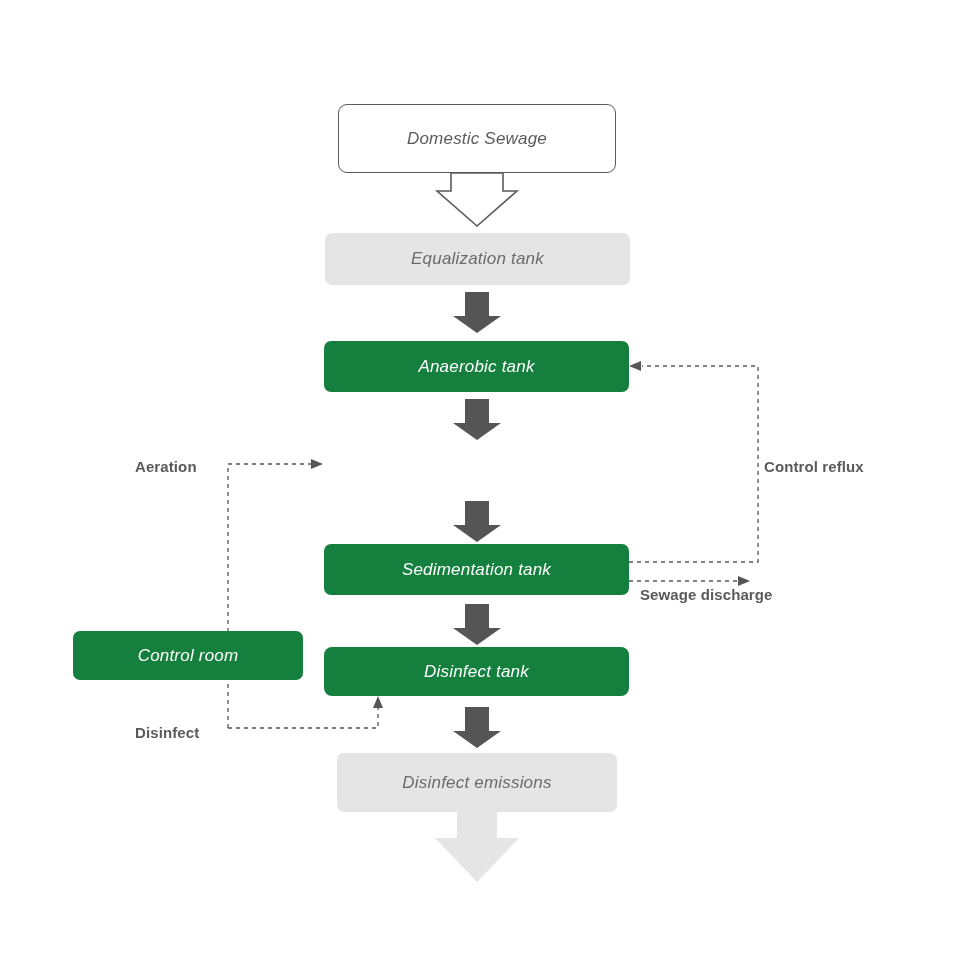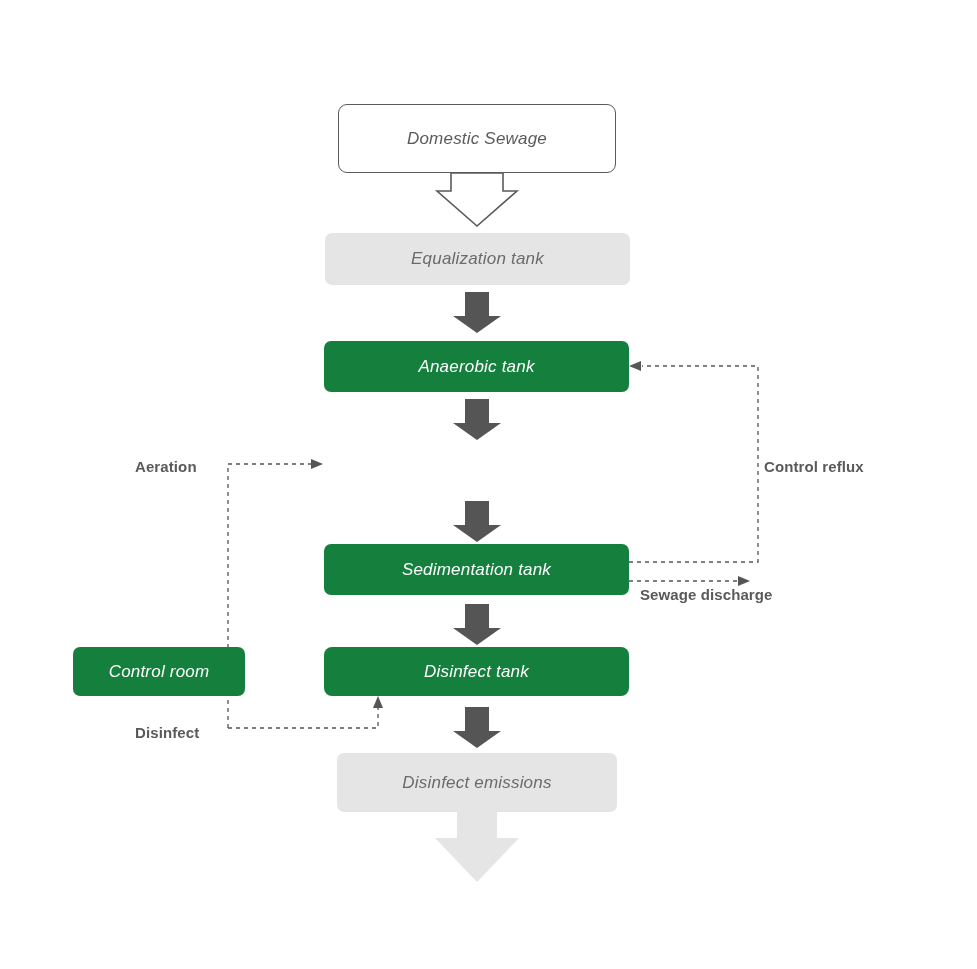--- a/index.html
+++ b/index.html
@@ -117,21 +117,21 @@
 
   <div class="node blue" style="left:324px; top:341px; width:305px; height:51px;">
     <span>Anaerobic tank</span>
   </div>
 
 
   <div class="node blue" style="left:324px; top:544px; width:305px; height:51px;">
     <span>Sedimentation tank</span>
   </div>
 
-  <div class="node blue" style="left:73px; top:647px; width:172px; height:49px;">
+  <div class="node blue" style="left:73px; top:631px; width:230px; height:49px;">
     <span>Control room</span>
   </div>
 
   <div class="node blue" style="left:324px; top:647px; width:305px; height:49px;border-radius:8px;">
     <span>Disinfect tank</span>
   </div>
 
   <div class="node grey" style="left:337px; top:753px; width:280px; height:59px;">
     <span>Disinfect emissions</span>
   </div>

